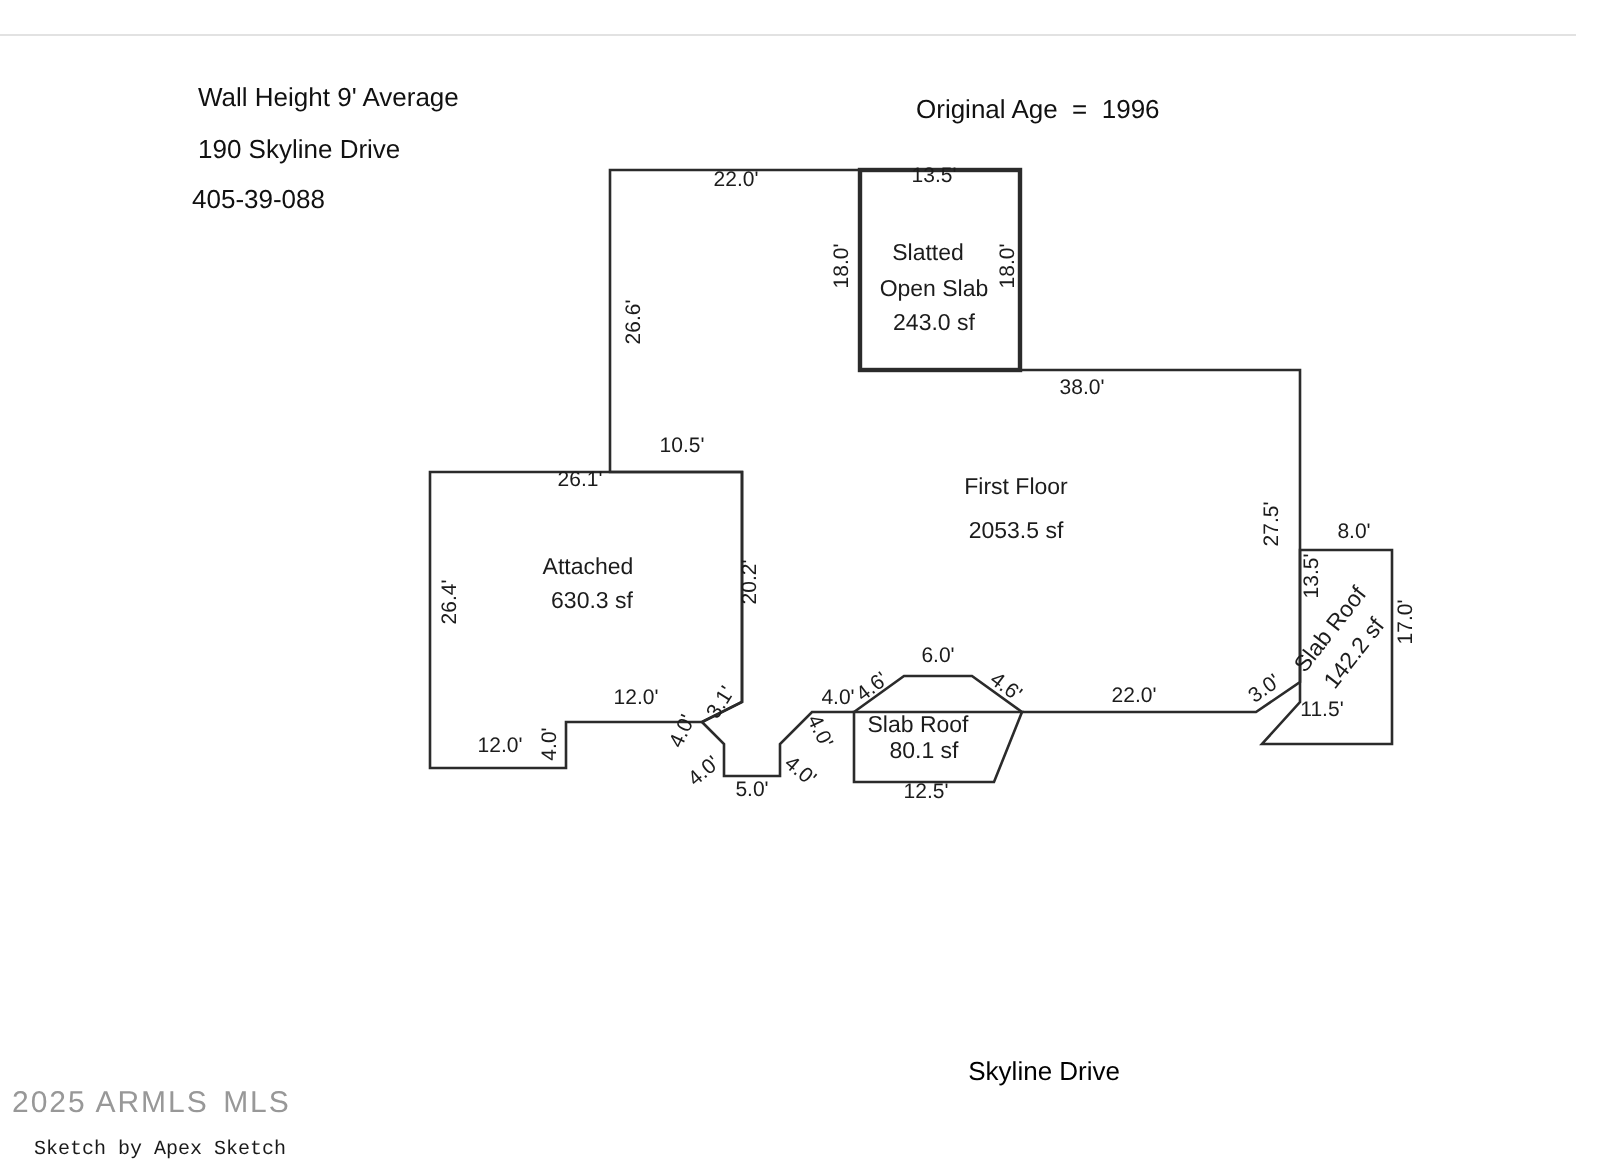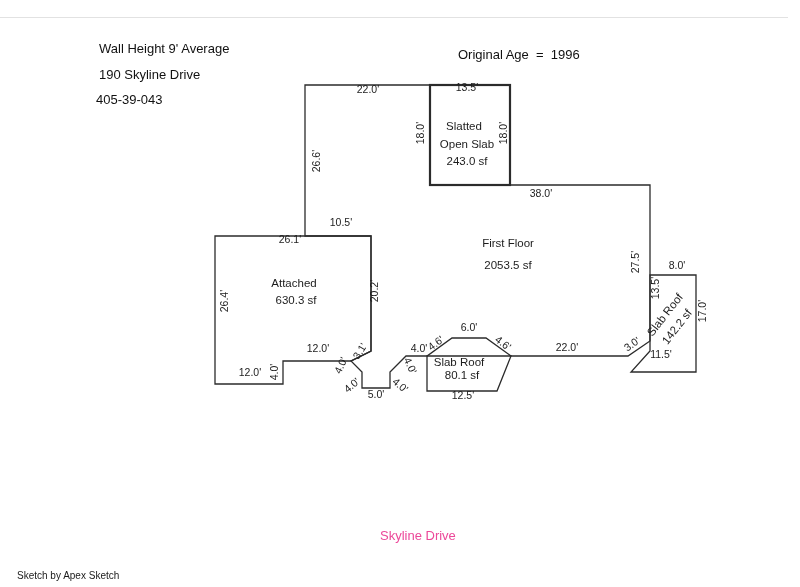--- a/index.html
+++ b/index.html
@@ -7,35 +7,35 @@
         font-family:"Liberation Sans", sans-serif;color:#1a1a1a;}
   .topline{position:absolute;left:0;top:17px;width:800px;height:1px;background:#e2e2e2;}
   .hdr{position:absolute;font-size:13px;white-space:pre;color:#111;}
   .hdr.wall{left:99px;top:41px;}
   .hdr.addr{left:99px;top:67px;}
   .hdr.apn{left:96px;top:92px;}
   .hdr.age{left:458px;top:47px;text-align:right;}
   svg.plan{position:absolute;left:0;top:0;}
   svg.plan text{font:10.5px "Liberation Sans", sans-serif;fill:#1c1c1c;text-anchor:middle;}
   svg.plan text.area{font-size:11.5px;}
-  .street{position:absolute;left:380px;top:528px;width:180px;text-align:left;font-size:13px;color:#ec4899;}
+  .street{position:absolute;left:380px;top:528px;width:180px;text-align:right;font-size:13px;color:#000000;}
   .wm{position:absolute;left:6px;top:543px;font-size:15px;color:#989898;letter-spacing:1px;}
   .wm .wm2{margin-left:2px;}
-  .credit{position:absolute;left:17px;top:570px;font-size:10px;color:#1a1a1a;}
+  .credit{position:absolute;left:17px;top:570px;font-size:10px;color:#1a1a1a;font-family:Liberation Mono, monospace;}
 </style>
 </head>
 <body>
 
 <div class="page">
 
   <div class="topline"></div>
 
   <div class="hdr wall">Wall Height 9' Average</div>
   <div class="hdr addr">190 Skyline Drive</div>
-  <div class="hdr apn">405-39-043</div>
+  <div class="hdr apn">405-39-088</div>
   <div class="hdr age">Original Age  =  1996</div>
 
   <svg class="plan" width="800" height="587" viewBox="0 0 800 587">
     <g fill="none" stroke="#2b2b2b" stroke-width="1.3" stroke-linejoin="miter">
       <polygon points="305,85 430,85 430,185 650,185 650,341 628,356 511,356 486,338 452,338 427,356 406,356 390,372 390,388 362,388 362,372 351,361 371,351 371,236 305,236"></polygon>
       <rect x="430" y="85" width="80" height="100" stroke-width="2.2"></rect>
       <polygon points="215,236 371,236 371,351 351,361 283,361 283,384 215,384"></polygon>
       <polygon points="427,356 511,356 497,391 427,391"></polygon>
       <polygon points="650,275 696,275 696,372 631,372 650,351"></polygon>
     </g>
@@ -80,16 +80,20 @@
         <text x="459" y="366" class="area">Slab Roof</text>
         <text x="462" y="379" class="area">80.1 sf</text>
         <text x="463" y="399">12.5'</text>
         <text x="661" y="358">11.5'</text>
         <text x="634" y="347" transform="rotate(-35 634 347)">3.0'</text>
       </g>
   </svg>
 
   <div class="street">Skyline Drive</div>
 
+  <div class="wm">
+    <span>2025 ARMLS</span>
+    <span class="wm2">MLS</span>
+  </div>
 
   <div class="credit">Sketch by Apex Sketch</div>
 
 </div>
 
 </body></html>

